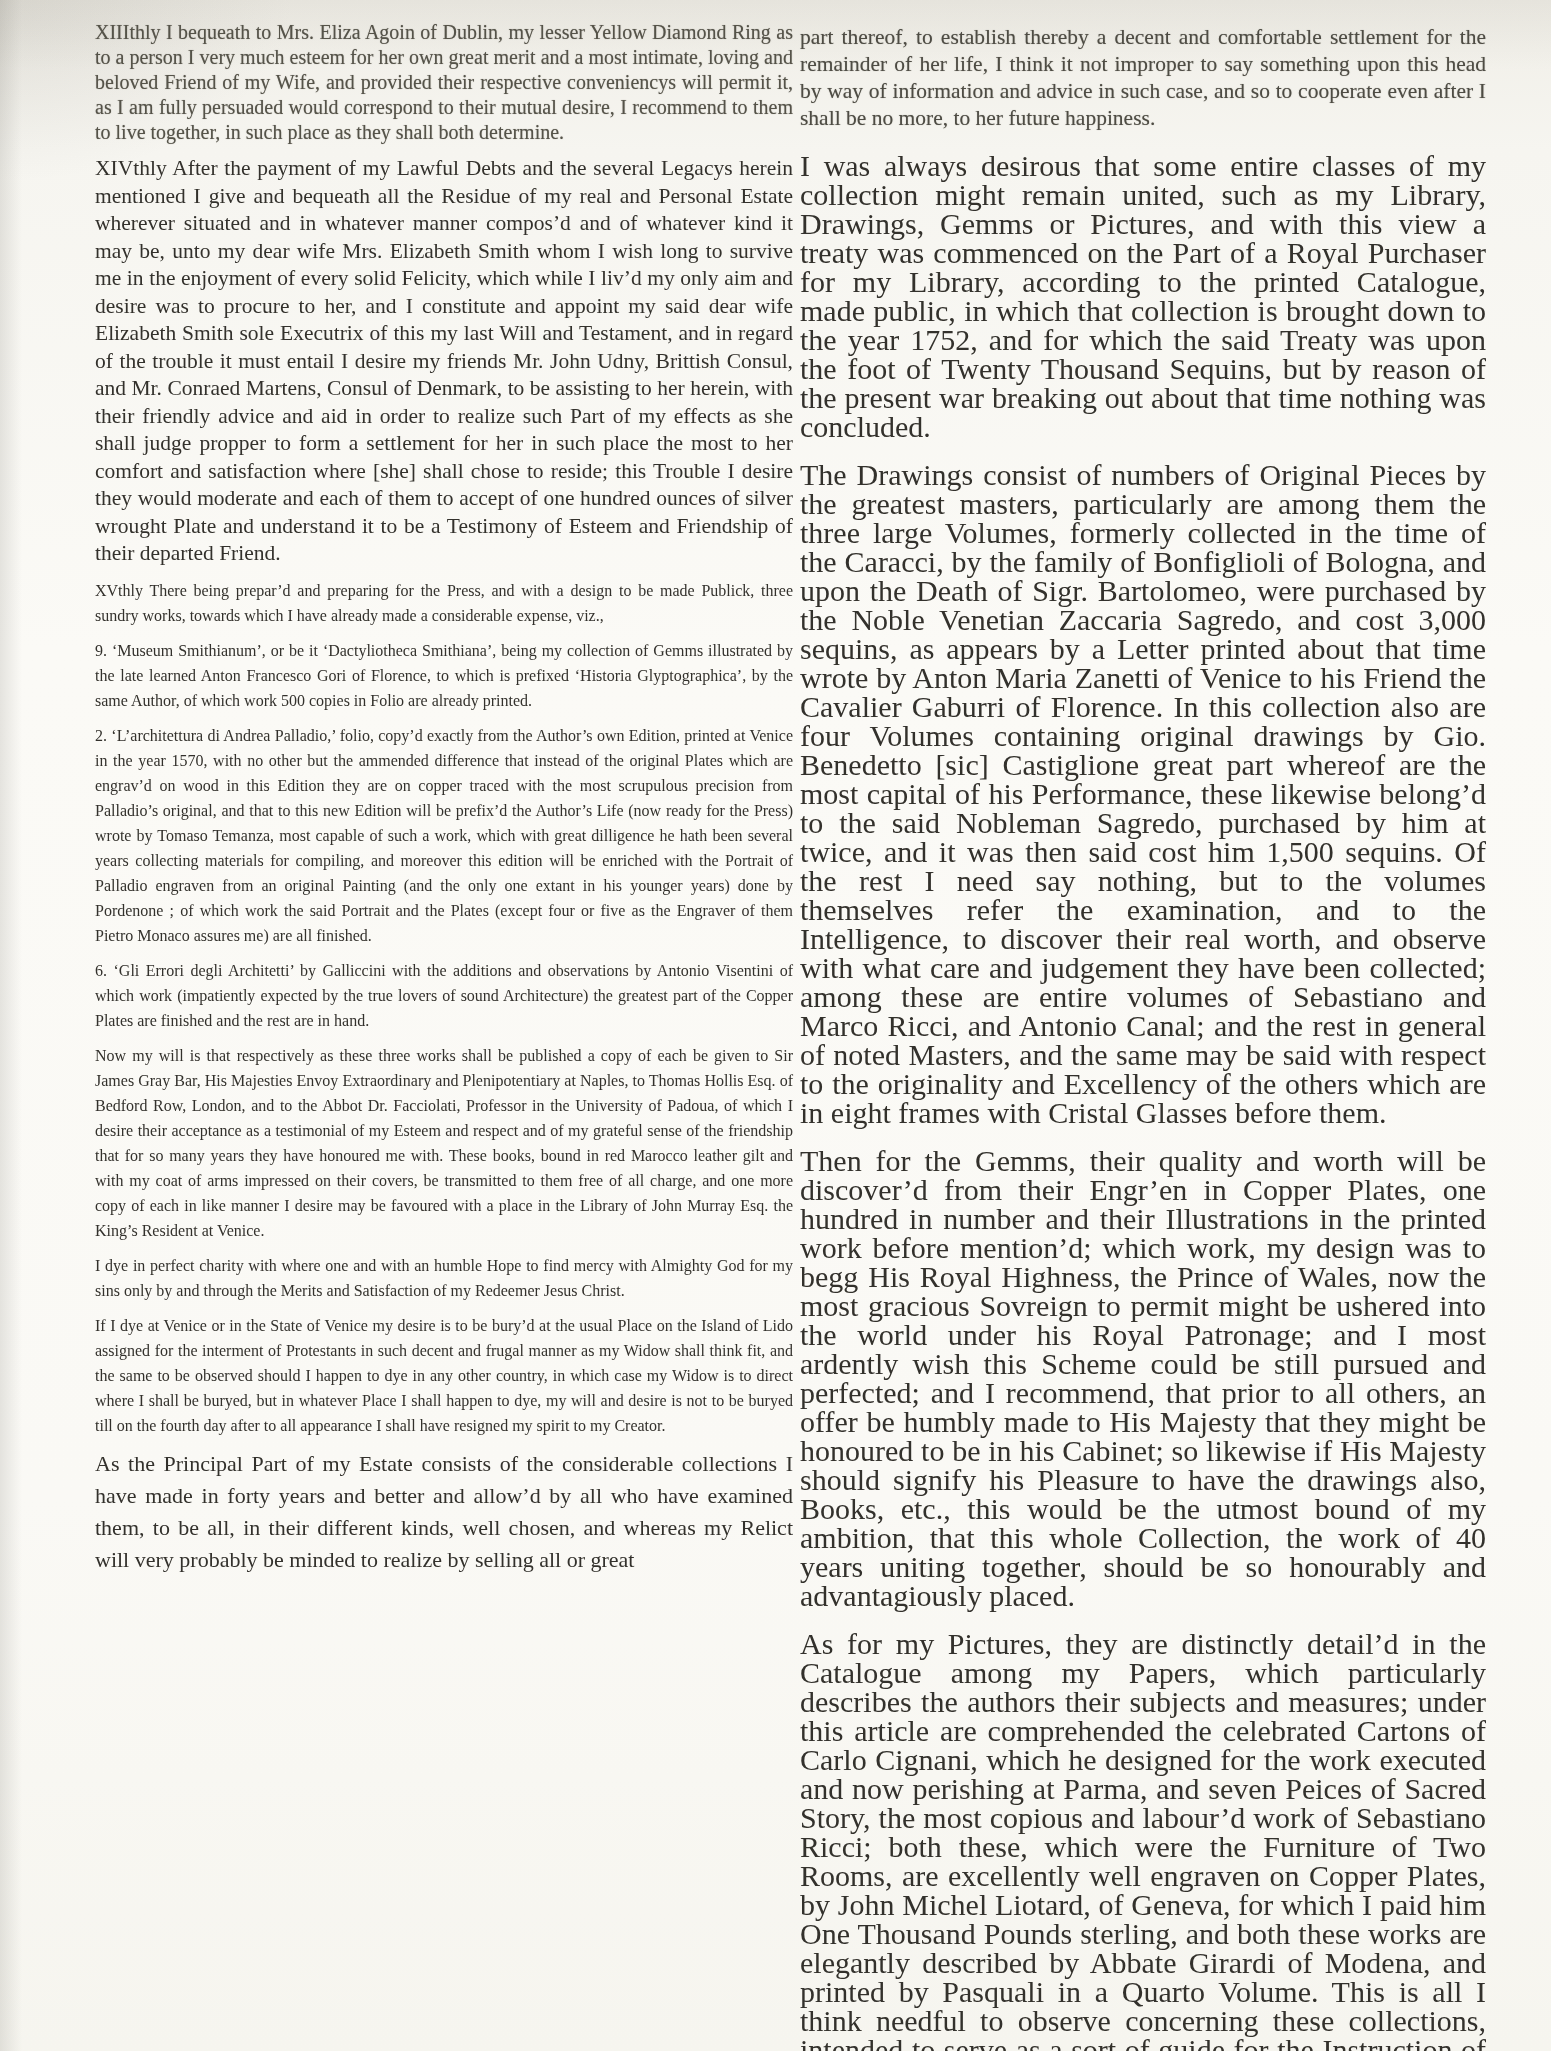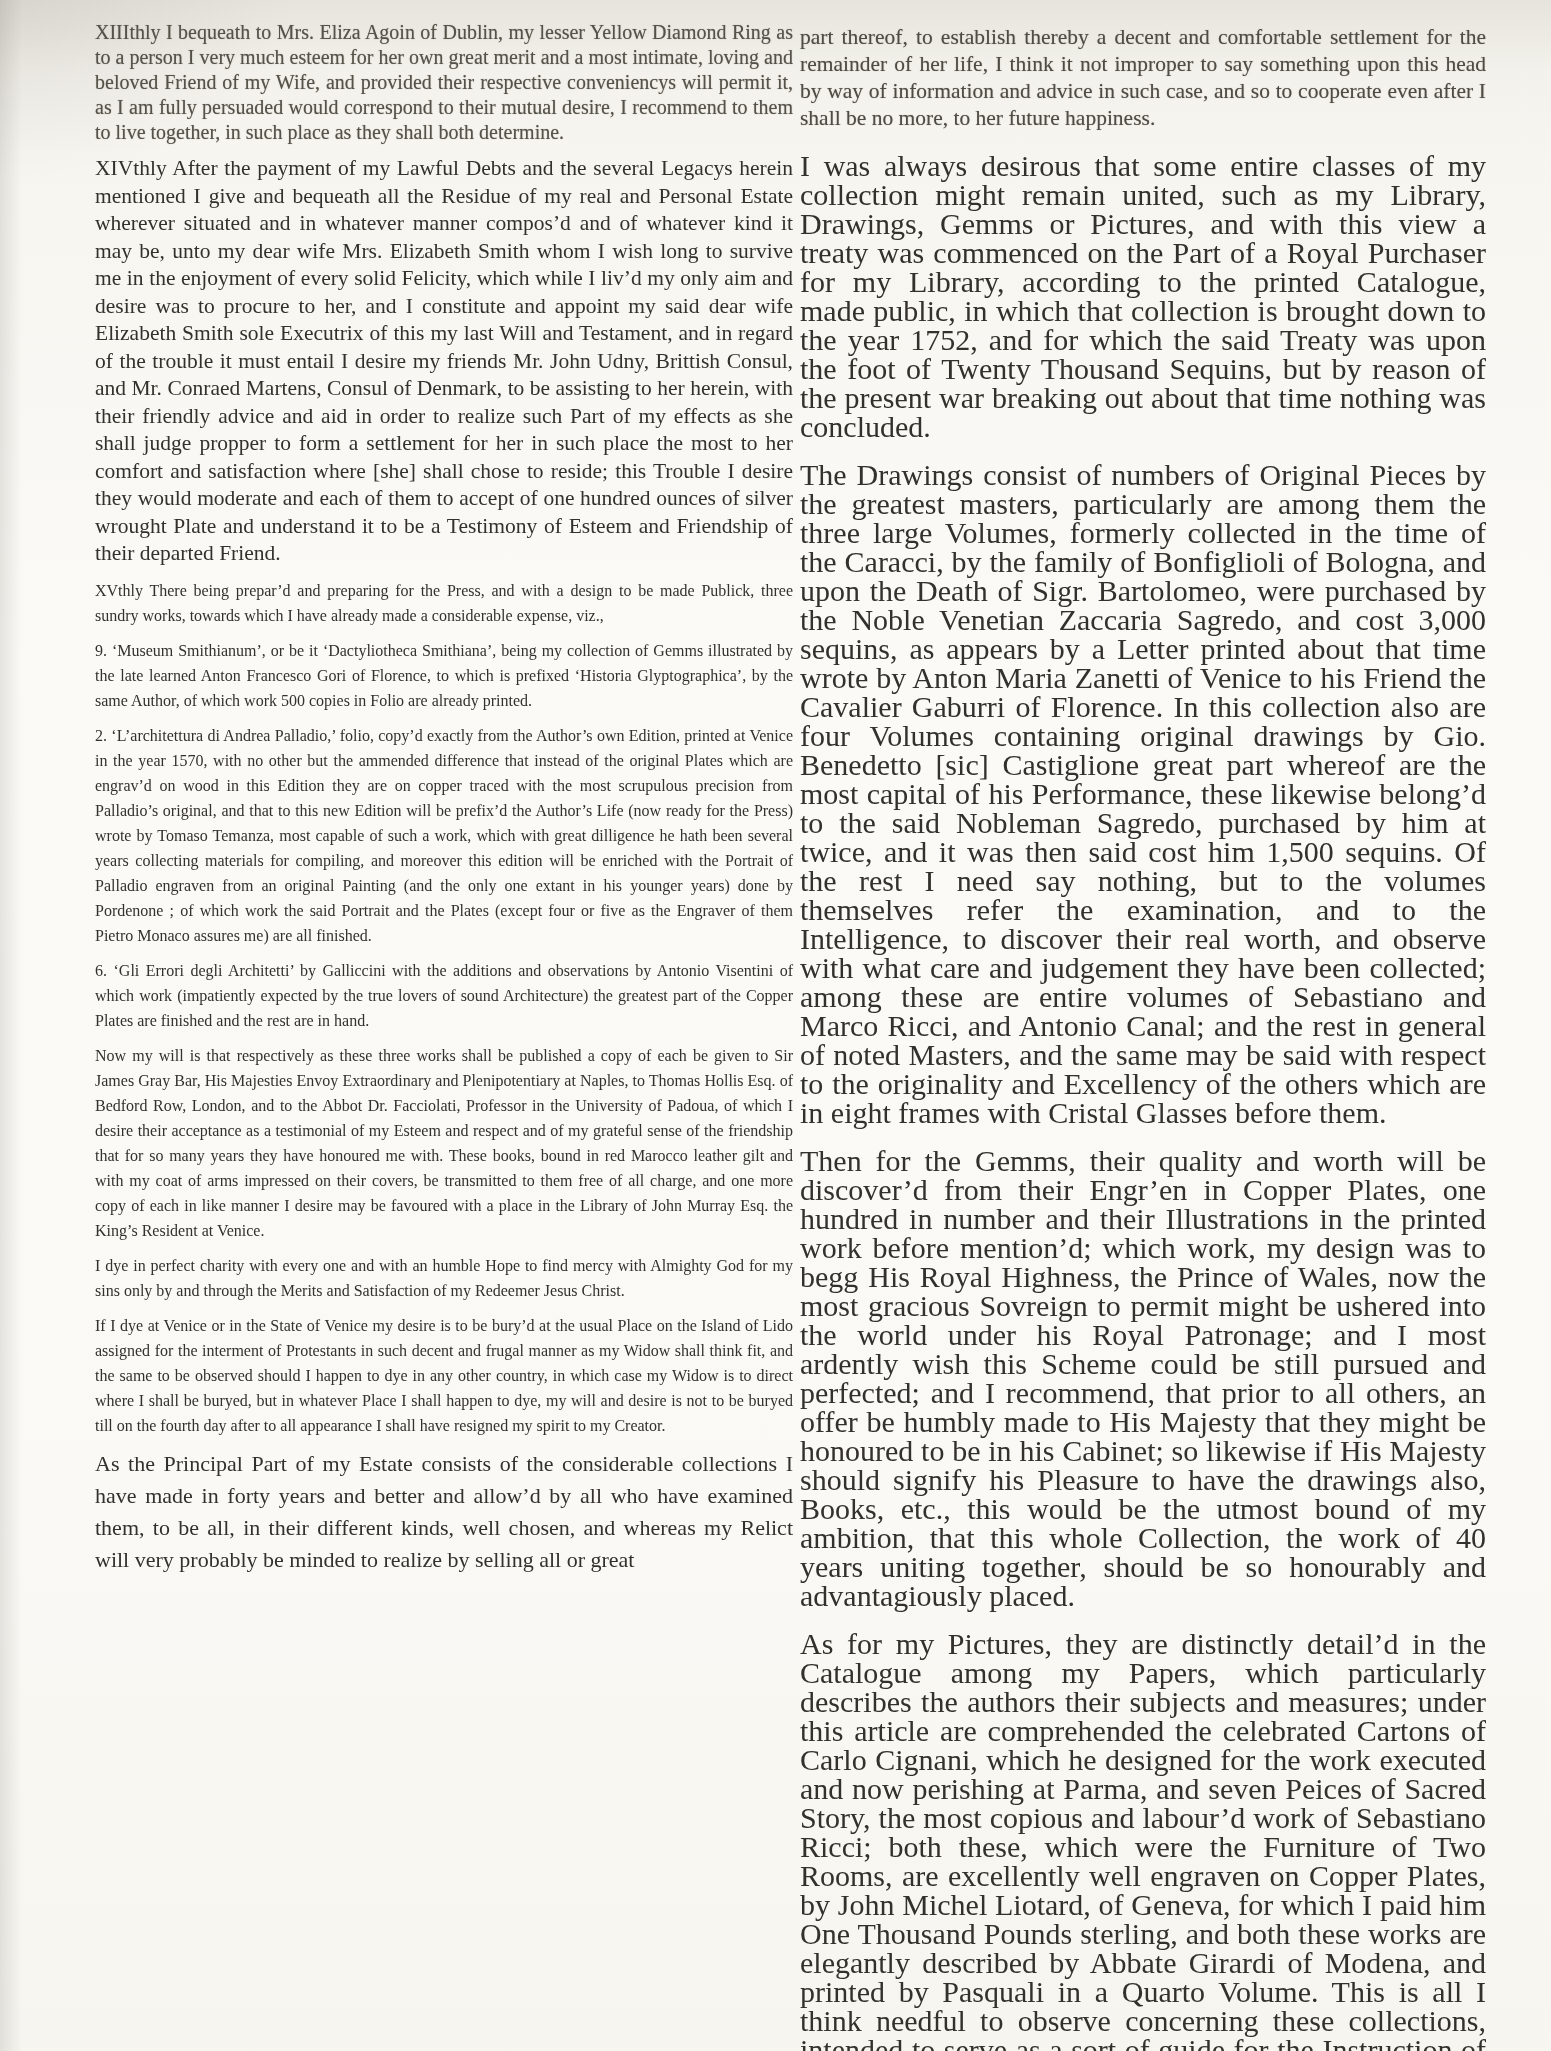--- a/index.html
+++ b/index.html
@@ -38,21 +38,21 @@
   <div class="vignette"></div>
 
   <div class="col col-left">
     <p class="sm">XIIIthly I bequeath to Mrs. Eliza Agoin of Dublin, my lesser Yellow Diamond Ring as to a person I very much esteem for her own great merit and a most intimate, loving and beloved Friend of my Wife, and provided their respective conveniencys will permit it, as I am fully persuaded would correspond to their mutual desire, I recommend to them to live together, in such place as they shall both determine.</p>
     <p class="lg">XIVthly After the payment of my Lawful Debts and the several Legacys herein mentioned I give and bequeath all the Residue of my real and Personal Estate wherever situated and in whatever manner compos’d and of whatever kind it may be, unto my dear wife Mrs. Elizabeth Smith whom I wish long to survive me in the enjoyment of every solid Felicity, which while I liv’d my only aim and desire was to procure to her, and I constitute and appoint my said dear wife Elizabeth Smith sole Executrix of this my last Will and Testament, and in regard of the trouble it must entail I desire my friends Mr. John Udny, Brittish Consul, and Mr. Conraed Martens, Consul of Denmark, to be assisting to her herein, with their friendly advice and aid in order to realize such Part of my effects as she shall judge propper to form a settlement for her in such place the most to her comfort and satisfaction where [she] shall chose to reside; this Trouble I desire they would moderate and each of them to accept of one hundred ounces of silver wrought Plate and understand it to be a Testimony of Esteem and Friendship of their departed Friend.</p>
     <p class="md">XVthly There being prepar’d and preparing for the Press, and with a design to be made Publick, three sundry works, towards which I have already made a considerable expense, viz.,</p>
     <p class="md">9. ‘Museum Smithianum’, or be it ‘Dactyliotheca Smithiana’, being my collection of Gemms illustrated by the late learned Anton Francesco Gori of Florence, to which is prefixed ‘Historia Glyptographica’, by the same Author, of which work 500 copies in Folio are already printed.</p>
     <p class="md">2. ‘L’architettura di Andrea Palladio,’ folio, copy’d exactly from the Author’s own Edition, printed at Venice in the year 1570, with no other but the ammended difference that instead of the original Plates which are engrav’d on wood in this Edition they are on copper traced with the most scrupulous precision from Palladio’s original, and that to this new Edition will be prefix’d the Author’s Life (now ready for the Press) wrote by Tomaso Temanza, most capable of such a work, which with great dilligence he hath been several years collecting materials for compiling, and moreover this edition will be enriched with the Portrait of Palladio engraven from an original Painting (and the only one extant in his younger years) done by Pordenone ; of which work the said Portrait and the Plates (except four or five as the Engraver of them Pietro Monaco assures me) are all finished.</p>
     <p class="md">6. ‘Gli Errori degli Architetti’ by Galliccini with the additions and observations by Antonio Visentini of which work (impatiently expected by the true lovers of sound Architecture) the greatest part of the Copper Plates are finished and the rest are in hand.</p>
     <p class="md">Now my will is that respectively as these three works shall be published a copy of each be given to Sir James Gray Bar, His Majesties Envoy Extraordinary and Plenipotentiary at Naples, to Thomas Hollis Esq. of Bedford Row, London, and to the Abbot Dr. Facciolati, Professor in the University of Padoua, of which I desire their acceptance as a testimonial of my Esteem and respect and of my grateful sense of the friendship that for so many years they have honoured me with. These books, bound in red Marocco leather gilt and with my coat of arms impressed on their covers, be transmitted to them free of all charge, and one more copy of each in like manner I desire may be favoured with a place in the Library of John Murray Esq. the King’s Resident at Venice.</p>
-    <p class="md">I dye in perfect charity with every one and with an humble Hope to find mercy with Almighty God for my sins only by and through the Merits and Satisfaction of my Redeemer Jesus Christ.</p>
+    <p class="md">I dye in perfect charity with where one and with an humble Hope to find mercy with Almighty God for my sins only by and through the Merits and Satisfaction of my Redeemer Jesus Christ.</p>
     <p class="md">If I dye at Venice or in the State of Venice my desire is to be bury’d at the usual Place on the Island of Lido assigned for the interment of Protestants in such decent and frugal manner as my Widow shall think fit, and the same to be observed should I happen to dye in any other country, in which case my Widow is to direct where I shall be buryed, but in whatever Place I shall happen to dye, my will and desire is not to be buryed till on the fourth day after to all appearance I shall have resigned my spirit to my Creator.</p>
     <p class="xl">As the Principal Part of my Estate consists of the considerable collections I have made in forty years and better and allow’d by all who have examined them, to be all, in their different kinds, well chosen, and whereas my Relict will very probably be minded to realize by selling all or great</p>
   </div>
 
   <div class="col col-right">
     <p class="sm-r">part thereof, to establish thereby a decent and comfortable settlement for the remainder of her life, I think it not improper to say something upon this head by way of information and advice in such case, and so to cooperate even after I shall be no more, to her future happiness.</p>
     <p class="rg">I was always desirous that some entire classes of my collection might remain united, such as my Library, Drawings, Gemms or Pictures, and with this view a treaty was commenced on the Part of a Royal Purchaser for my Library, according to the printed Catalogue, made public, in which that collection is brought down to the year 1752, and for which the said Treaty was upon the foot of Twenty Thousand Sequins, but by reason of the present war breaking out about that time nothing was concluded.</p>
     <p class="rg">The Drawings consist of numbers of Original Pieces by the greatest masters, particularly are among them the three large Volumes, formerly collected in the time of the Caracci, by the family of Bonfiglioli of Bologna, and upon the Death of Sigr. Bartolomeo, were purchased by the Noble Venetian Zaccaria Sagredo, and cost 3,000 sequins, as appears by a Letter printed about that time wrote by Anton Maria Zanetti of Venice to his Friend the Cavalier Gaburri of Florence. In this collection also are four Volumes containing original drawings by Gio. Benedetto [sic] Castiglione great part whereof are the most capital of his Performance, these likewise belong’d to the said Nobleman Sagredo, purchased by him at twice, and it was then said cost him 1,500 sequins. Of the rest I need say nothing, but to the volumes themselves refer the examination, and to the Intelligence, to discover their real worth, and observe with what care and judgement they have been collected; among these are entire volumes of Sebastiano and Marco Ricci, and Antonio Canal; and the rest in general of noted Masters, and the same may be said with respect to the originality and Excellency of the others which are in eight frames with Cristal Glasses before them.</p>
     <p class="rg">Then for the Gemms, their quality and worth will be discover’d from their Engr’en in Copper Plates, one hundred in number and their Illustrations in the printed work before mention’d; which work, my design was to begg His Royal Highness, the Prince of Wales, now the most gracious Sovreign to permit might be ushered into the world under his Royal Patronage; and I most ardently wish this Scheme could be still pursued and perfected; and I recommend, that prior to all others, an offer be humbly made to His Majesty that they might be honoured to be in his Cabinet; so likewise if His Majesty should signify his Pleasure to have the drawings also, Books, etc., this would be the utmost bound of my ambition, that this whole Collection, the work of 40 years uniting together, should be so honourably and advantagiously placed.</p>
     <p class="rg">As for my Pictures, they are distinctly detail’d in the Catalogue among my Papers, which particularly describes the authors their subjects and measures; under this article are comprehended the celebrated Cartons of Carlo Cignani, which he designed for the work executed and now perishing at Parma, and seven Peices of Sacred Story, the most copious and labour’d work of Sebastiano Ricci; both these, which were the Furniture of Two Rooms, are excellently well engraven on Copper Plates, by John Michel Liotard, of Geneva, for which I paid him One Thousand Pounds sterling, and both these works are elegantly described by Abbate Girardi of Modena, and printed by Pasquali in a Quarto Volume. This is all I think needful to observe concerning these collections, intended to serve as a sort of guide for the Instruction of my Relict and for her greater advantage in disposing of them, and for those who shall assist her therein.</p>

